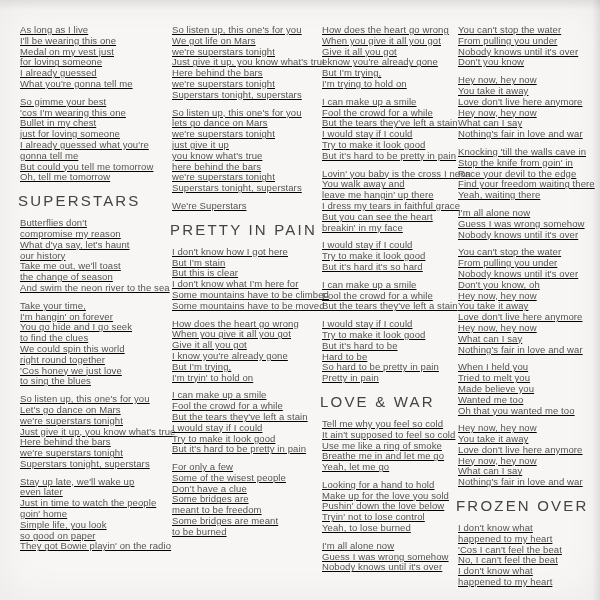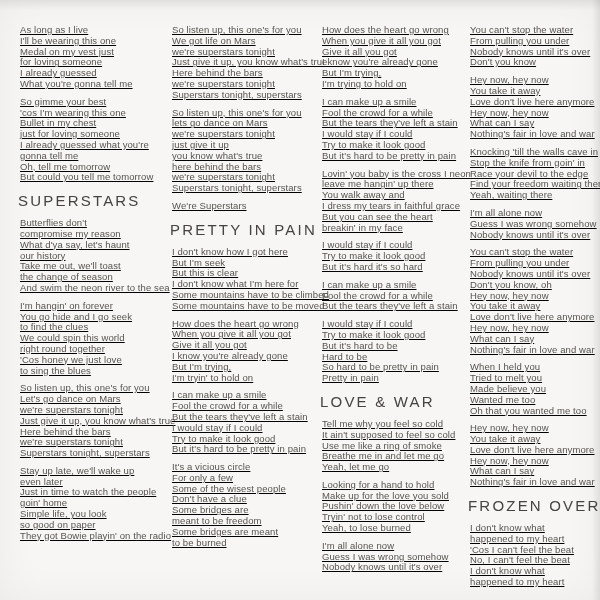--- a/index.html
+++ b/index.html
@@ -22,21 +22,21 @@
     content:"";position:absolute;right:0;top:0;width:8px;height:100%;
     background:linear-gradient(to left,rgba(0,0,0,0.08),rgba(0,0,0,0));
     pointer-events:none;
   }
   .col{
     position:absolute;top:25px;
   }
   .col-0{left:18px;width:150px;}
   .col-1{left:170px;width:148px;}
   .col-2{left:320px;width:146px;}
-  .col-3{left:468px;width:128px;}
+  .col-3{left:456px;width:128px;}
   .stanza{margin:0 0 7px 2px;text-decoration:underline;}
   .line{
     font-size:9.5px;line-height:10.8px;
     color:#57534f;white-space:nowrap;
     letter-spacing:0.1px;
   }
   .heading{
     font-size:15px;line-height:17px;
     color:#454240;
     letter-spacing:2.2px;
@@ -58,34 +58,35 @@
         <div class="line">I already guessed</div>
         <div class="line">What you're gonna tell me</div>
       </div>
       <div class="stanza">
         <div class="line">So gimme your best</div>
         <div class="line">'cos I'm wearing this one</div>
         <div class="line">Bullet in my chest</div>
         <div class="line">just for loving someone</div>
         <div class="line">I already guessed what you're</div>
         <div class="line">gonna tell me</div>
+        <div class="line">But could you tell me tomorrow</div>
         <div class="line">Oh, tell me tomorrow</div>
-        <div class="line">But could you tell me tomorrow</div>
       </div>
       <div class="heading">SUPERSTARS</div>
       <div class="stanza">
         <div class="line">Butterflies don't</div>
         <div class="line">compromise my reason</div>
         <div class="line">What d'ya say, let's haunt</div>
         <div class="line">our history</div>
         <div class="line">Take me out, we'll toast</div>
         <div class="line">the change of season</div>
         <div class="line">And swim the neon river to the sea</div>
       </div>
       <div class="stanza">
+        <div class="line">Take your time,</div>
         <div class="line">I'm hangin' on forever</div>
         <div class="line">You go hide and I go seek</div>
         <div class="line">to find the clues</div>
         <div class="line">We could spin this world</div>
         <div class="line">right round together</div>
         <div class="line">'Cos honey we just love</div>
         <div class="line">to sing the blues</div>
       </div>
       <div class="stanza">
         <div class="line">So listen up, this one's for you</div>
@@ -125,21 +126,21 @@
         <div class="line">here behind the bars</div>
         <div class="line">we're superstars tonight</div>
         <div class="line">Superstars tonight, superstars</div>
       </div>
       <div class="stanza">
         <div class="line">We're Superstars</div>
       </div>
       <div class="heading">PRETTY IN PAIN</div>
       <div class="stanza">
         <div class="line">I don't know how I got here</div>
-        <div class="line">But I'm seek</div>
+        <div class="line">But I'm stain</div>
         <div class="line">But this is clear</div>
         <div class="line">I don't know what I'm here for</div>
         <div class="line">Some mountains have to be climbed</div>
         <div class="line">Some mountains have to be moved</div>
       </div>
       <div class="stanza">
         <div class="line">How does the heart go wrong</div>
         <div class="line">When you give it all you got</div>
         <div class="line">Give it all you got</div>
         <div class="line">I know you're already gone</div>
@@ -148,21 +149,20 @@
       </div>
       <div class="stanza">
         <div class="line">I can make up a smile</div>
         <div class="line">Fool the crowd for a while</div>
         <div class="line">But the tears they've left a stain</div>
         <div class="line">I would stay if I could</div>
         <div class="line">Try to make it look good</div>
         <div class="line">But it's hard to be pretty in pain</div>
       </div>
       <div class="stanza">
-        <div class="line">It's a vicious circle</div>
         <div class="line">For only a few</div>
         <div class="line">Some of the wisest people</div>
         <div class="line">Don't have a clue</div>
         <div class="line">Some bridges are</div>
         <div class="line">meant to be freedom</div>
         <div class="line">Some bridges are meant</div>
         <div class="line">to be burned</div>
       </div>
     </div>
   <div class="col col-2">
@@ -177,22 +177,22 @@
       <div class="stanza">
         <div class="line">I can make up a smile</div>
         <div class="line">Fool the crowd for a while</div>
         <div class="line">But the tears they've left a stain</div>
         <div class="line">I would stay if I could</div>
         <div class="line">Try to make it look good</div>
         <div class="line">But it's hard to be pretty in pain</div>
       </div>
       <div class="stanza">
         <div class="line">Lovin' you baby is the cross I neon</div>
+        <div class="line">You walk away and</div>
         <div class="line">leave me hangin' up there</div>
-        <div class="line">You walk away and</div>
         <div class="line">I dress my tears in faithful grace</div>
         <div class="line">But you can see the heart</div>
         <div class="line">breakin' in my face</div>
       </div>
       <div class="stanza">
         <div class="line">I would stay if I could</div>
         <div class="line">Try to make it look good</div>
         <div class="line">But it's hard it's so hard</div>
       </div>
       <div class="stanza">

